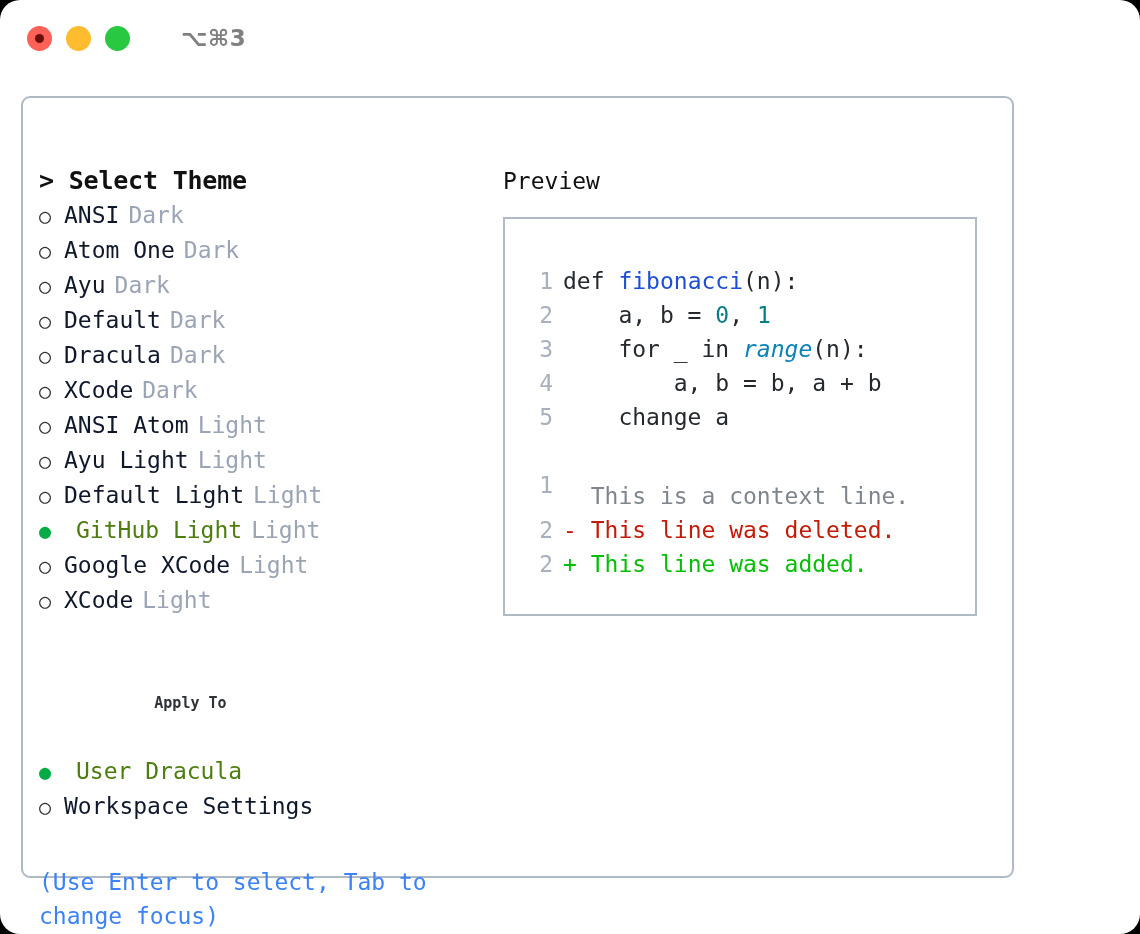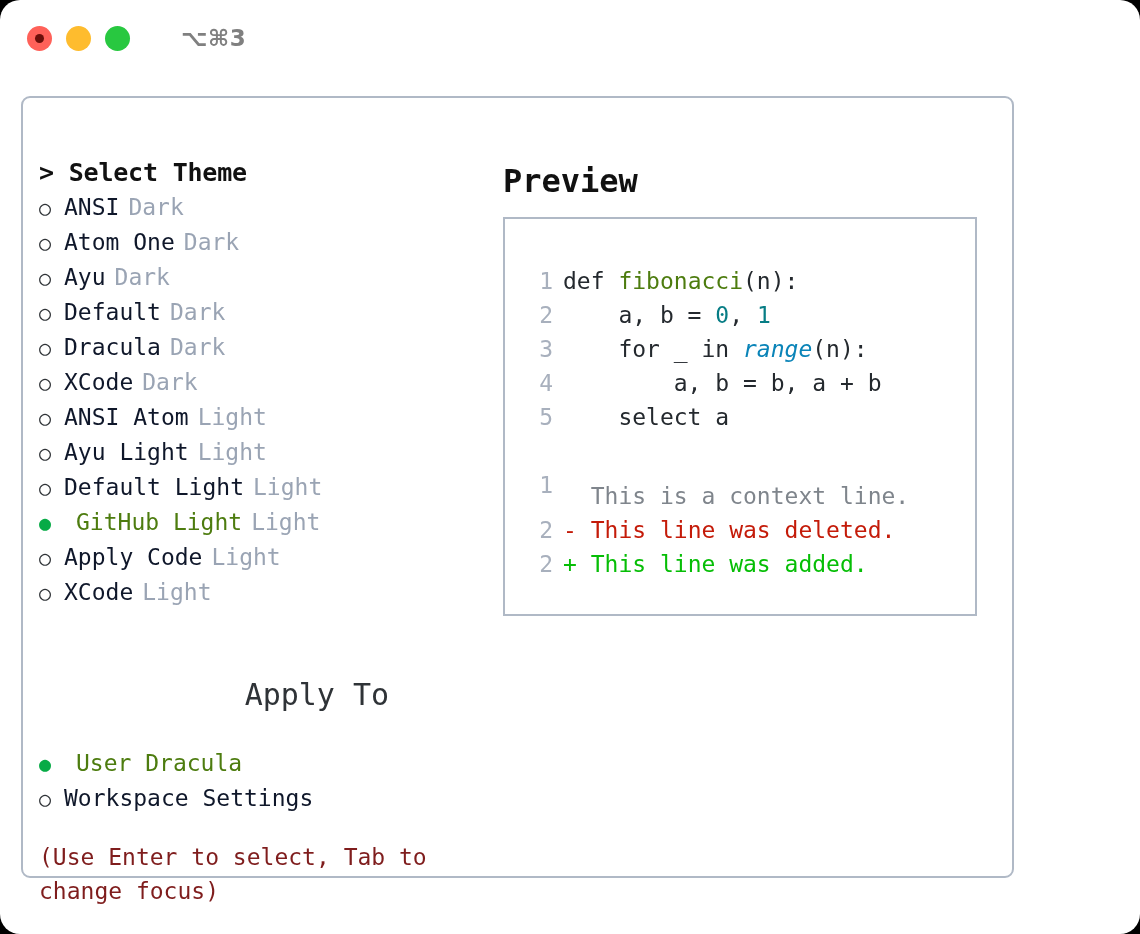--- a/index.html
+++ b/index.html
@@ -76,21 +76,21 @@
     width: 993px;
     height: 782px;
     border: 2px solid #b0b9c6;
     border-radius: 9px;
     box-sizing: border-box;
     background: #ffffff;
   }
 
   #panel-body {
     position: absolute;
-    left: 0; top: 8px;
+    left: 0; top: 16px;
     width: 100%; height: 100%;
     display: flex;
   }
 
   
   #left-col {
     width: 478px;
     padding: 50px 0 0 16px;
     box-sizing: border-box;
   }
@@ -122,47 +122,46 @@
   .opt-row.selected .opt-label { color: #4d7c0f; margin-left: 12px; }
   .opt-variant {
     color: #9aa4b4;
     margin-left: 9px;
   }
   .indent-label {
     margin-left: 25px;
   }
   #apply-head {
     margin-top: 34px;
-    font-size: 30px;
-    font-weight: normal;
+    font-size: 15px;
+    font-weight: bold;
     color: #2f3337;
     line-height: 34px;
     white-space: pre;
   }
   #hint {
-    margin-top: 24px;
+    margin-top: 41px;
     width: 412px;
     font-size: 23px;
     line-height: 34px;
-    color: #7f1d1d;
+    color: #3b82f6;
   }
 
   
   #right-col {
     flex: 1;
     padding: 50px 0 0 2px;
     box-sizing: border-box;
   }
   #preview-head {
-    font-size: 32px;
-    font-weight: bold;
+    font-size: 23px;
+    font-weight: normal;
     color: #111111;
     line-height: 34px;
     white-space: pre;
-    margin-top: 8px;
   }
   #preview-box {
     margin-top: 19px;
     width: 474px;
     height: 399px;
     border: 2px solid #b0b9c6;
     box-sizing: border-box;
     padding: 45px 0 0 18px;
   }
   .code-line {
@@ -172,21 +171,21 @@
     white-space: pre;
   }
   .ln {
     width: 30px;
     flex: 0 0 30px;
     text-align: right;
     color: #a8b0bd;
     margin-right: 10px;
   }
   .code-body { color: #24292e; }
-  .tok-fn   { color: #4d7c0f; }
+  .tok-fn   { color: #1d4ed8; }
   .tok-num  { color: #077d85; }
   .tok-call { color: #0a84b8; font-style: italic; }
   .spacer-line { height: 34px; }
   .diff-ctx { color: #7f858c; margin-top: 11px; }
   .diff-del { color: #c41b09; }
   .diff-add { color: #06be06; }
 </style>
 </head>
 <body>
 
@@ -212,21 +211,21 @@
             <div class="opt-row"><span class="bullet">○</span><span class="opt-label">ANSI</span><span class="opt-variant">Dark</span></div>
             <div class="opt-row"><span class="bullet">○</span><span class="opt-label">Atom One</span><span class="opt-variant">Dark</span></div>
             <div class="opt-row"><span class="bullet">○</span><span class="opt-label">Ayu</span><span class="opt-variant">Dark</span></div>
             <div class="opt-row"><span class="bullet">○</span><span class="opt-label">Default</span><span class="opt-variant">Dark</span></div>
             <div class="opt-row"><span class="bullet">○</span><span class="opt-label">Dracula</span><span class="opt-variant">Dark</span></div>
             <div class="opt-row"><span class="bullet">○</span><span class="opt-label">XCode</span><span class="opt-variant">Dark</span></div>
             <div class="opt-row"><span class="bullet">○</span><span class="opt-label">ANSI Atom</span><span class="opt-variant">Light</span></div>
             <div class="opt-row"><span class="bullet">○</span><span class="opt-label">Ayu Light</span><span class="opt-variant">Light</span></div>
             <div class="opt-row"><span class="bullet">○</span><span class="opt-label">Default Light</span><span class="opt-variant">Light</span></div>
             <div class="opt-row selected"><span class="bullet sel">●</span><span class="opt-label">GitHub Light</span><span class="opt-variant">Light</span></div>
-            <div class="opt-row"><span class="bullet">○</span><span class="opt-label">Apply Code</span><span class="opt-variant">Light</span></div>
+            <div class="opt-row"><span class="bullet">○</span><span class="opt-label">Google XCode</span><span class="opt-variant">Light</span></div>
             <div class="opt-row"><span class="bullet">○</span><span class="opt-label">XCode</span><span class="opt-variant">Light</span></div>
           </div>
 
         <div id="apply-head">
           <span class="indent-label">Apply To</span>
         </div>
 
         <div id="apply-list">
             <div class="opt-row selected"><span class="bullet sel">●</span><span class="opt-label">User Dracula</span></div>
             <div class="opt-row"><span class="bullet">○</span><span class="opt-label">Workspace Settings</span></div>
@@ -237,21 +236,21 @@
 
       <div id="right-col">
         <div id="preview-head">Preview</div>
 
         <div id="preview-box">
           <div id="code-block">
               <div class="code-line"><span class="ln">1</span><span class="code-body"><span class="code-body">def </span><span class="tok-fn">fibonacci</span><span class="code-body">(n):</span></span></div>
               <div class="code-line"><span class="ln">2</span><span class="code-body"><span class="code-body">    a, b = </span><span class="tok-num">0</span><span class="code-body">, </span><span class="tok-num">1</span></span></div>
               <div class="code-line"><span class="ln">3</span><span class="code-body"><span class="code-body">    for _ in </span><span class="tok-call">range</span><span class="code-body">(n):</span></span></div>
               <div class="code-line"><span class="ln">4</span><span class="code-body"><span class="code-body">        a, b = b, a + b</span></span></div>
-              <div class="code-line"><span class="ln">5</span><span class="code-body"><span class="code-body">    select a</span></span></div>
+              <div class="code-line"><span class="ln">5</span><span class="code-body"><span class="code-body">    change a</span></span></div>
             </div>
           <div class="spacer-line"></div>
           <div id="diff-block">
               <div class="code-line"><span class="ln">1</span><span class="diff-ctx"> </span><span class="diff-ctx"> This is a context line.</span></div>
               <div class="code-line"><span class="ln">2</span><span class="diff-del">-</span><span class="diff-del"> This line was deleted.</span></div>
               <div class="code-line"><span class="ln">2</span><span class="diff-add">+</span><span class="diff-add"> This line was added.</span></div>
             </div>
         </div>
       </div>
 

